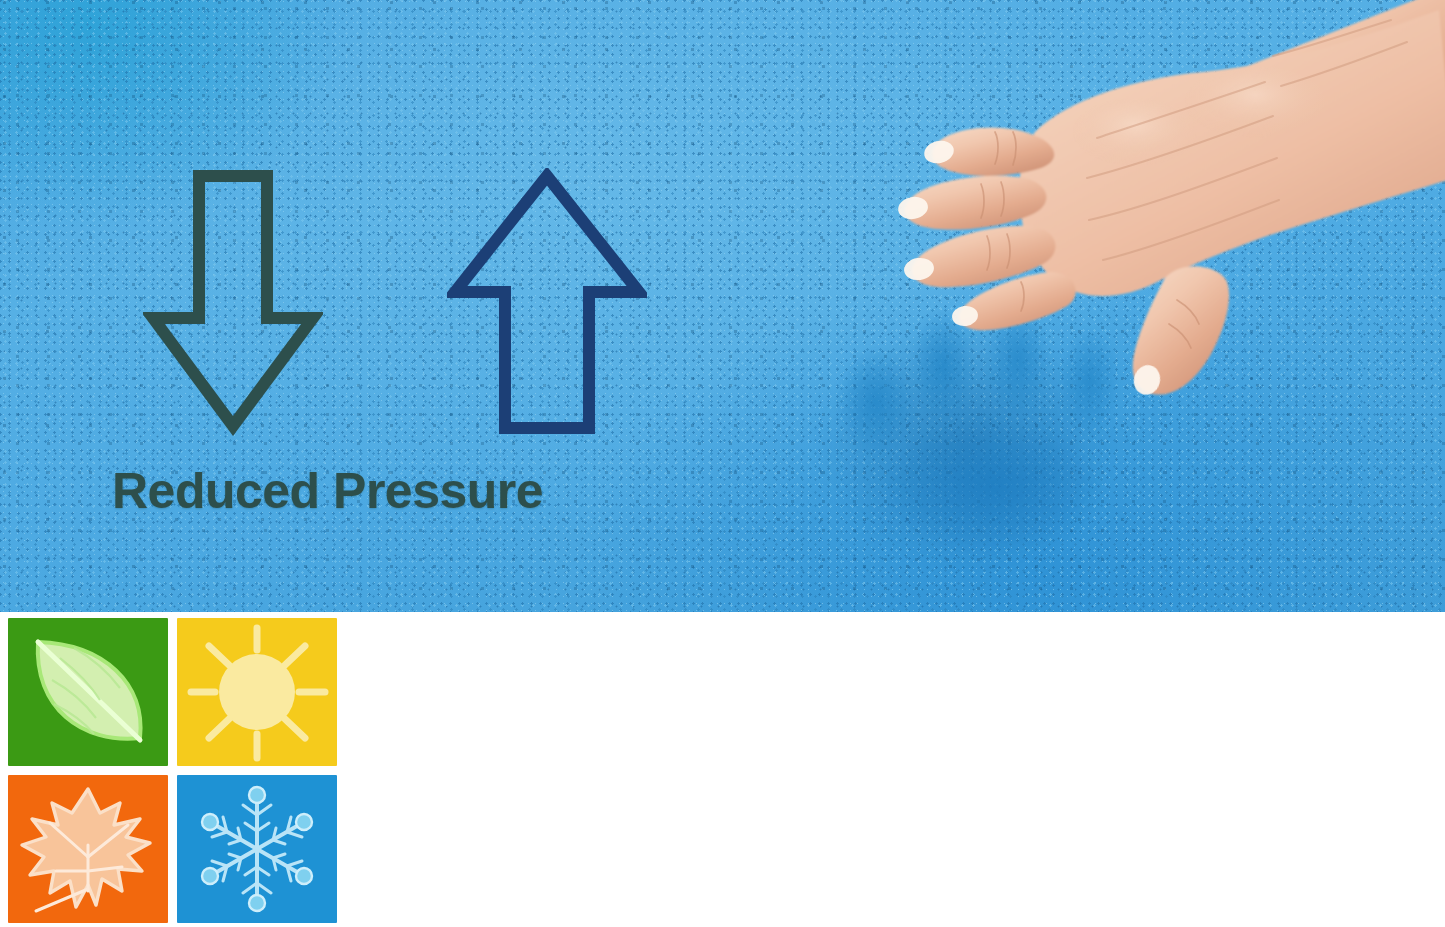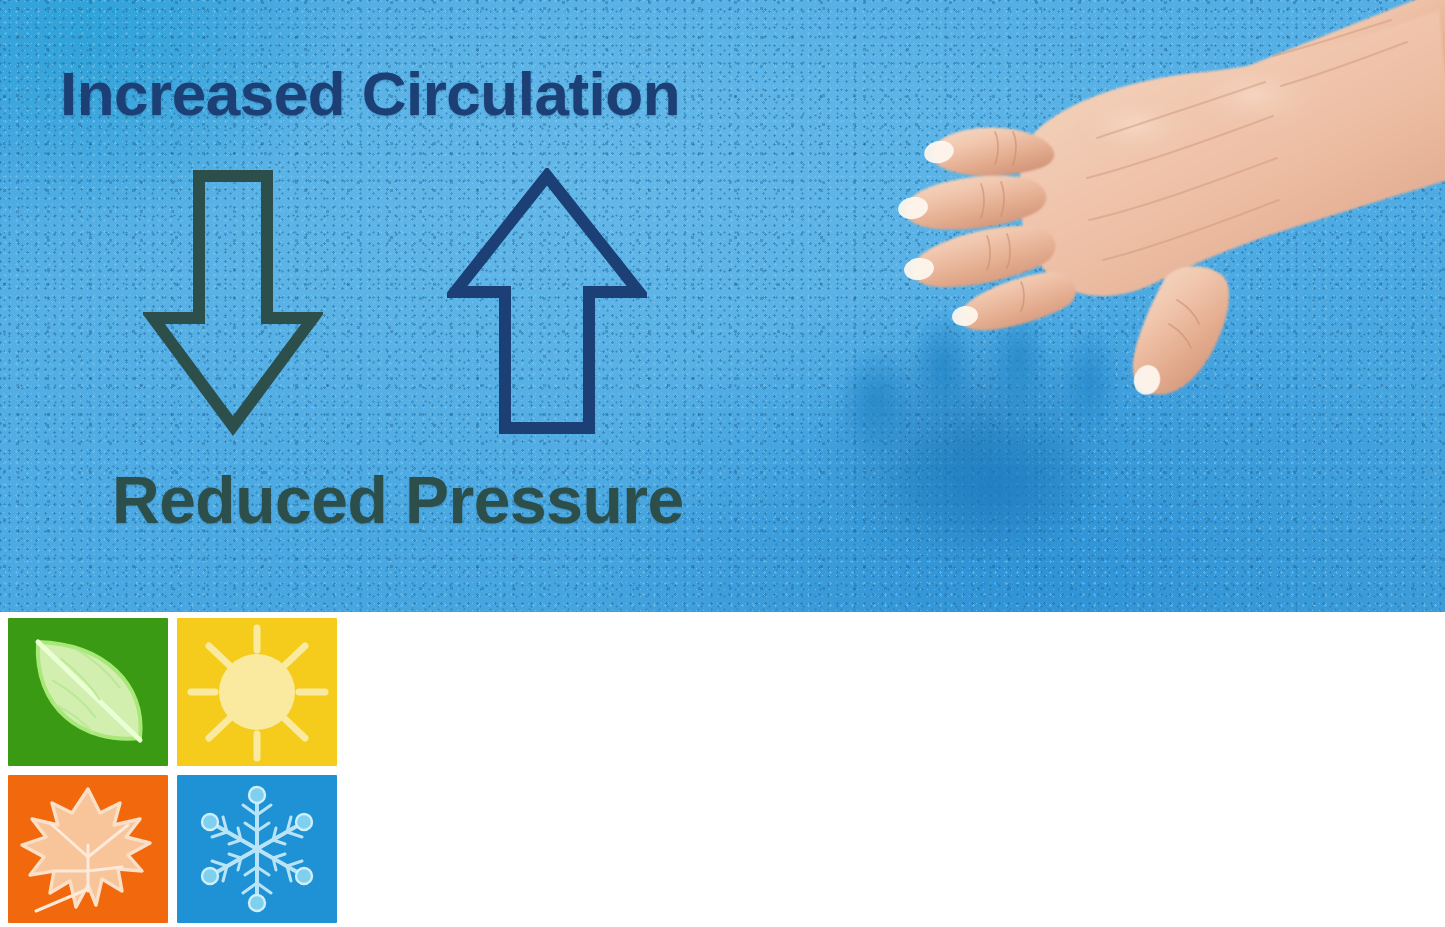--- a/index.html
+++ b/index.html
@@ -115,21 +115,21 @@
   #label-circulation {
     left: 60px;
     top: 58px;
     font-size: 62px;
     color: #1c3f76;
     text-shadow: 0 1px 2px rgba(30,80,130,.35);
   }
   #label-pressure {
     left: 112px;
     top: 462px;
-    font-size: 66px;
+    font-size: 50px;
     color: #2d4f4c;
     text-shadow: 0 1px 2px rgba(30,80,90,.30);
   }
 
   
   .arrow {
     position: absolute;
   }
   #arrow-down { left: 143px; top: 168px; width: 180px; height: 270px; }
   #arrow-up   { left: 447px; top: 168px; width: 200px; height: 270px; }
@@ -291,21 +291,20 @@
         <path d="M 56 8 L 124 8 L 124 150 L 170 150 L 90 258 L 10 150 L 56 150 Z" fill="none" stroke="#2d4f4c" stroke-width="12" stroke-linejoin="miter"></path>
       </svg>
     </div>
 
     <div class="arrow" id="arrow-up">
       <svg viewBox="0 0 200 270" xmlns="http://www.w3.org/2000/svg">
         <path d="M 100 8 L 192 124 L 142 124 L 142 260 L 58 260 L 58 124 L 8 124 Z" fill="none" stroke="#1c3f76" stroke-width="12" stroke-linejoin="miter"></path>
       </svg>
     </div>
 
-    <div class="photo-label" id="label-circulation">Increased Circulation</div>
 
     <div class="photo-label" id="label-pressure">Reduced Pressure</div>
   </div>
 
   <div id="info-panel">
 
     <div id="season-tiles">
 
       <div class="tile tile-spring">
         <svg viewBox="0 0 160 148" xmlns="http://www.w3.org/2000/svg">

